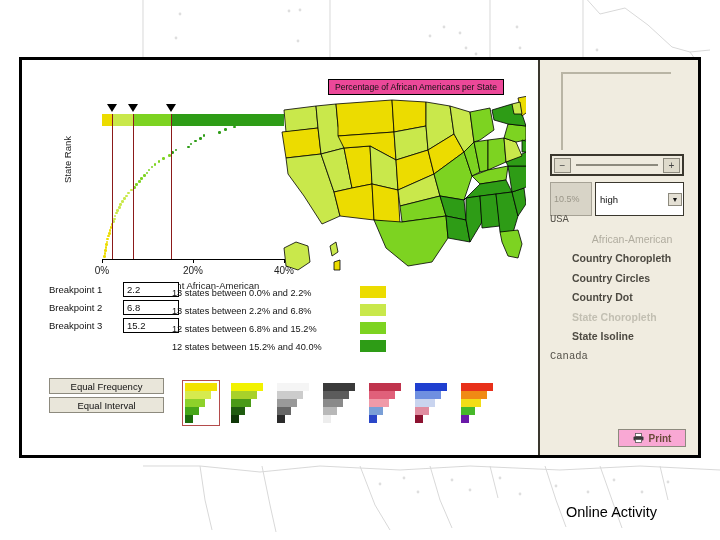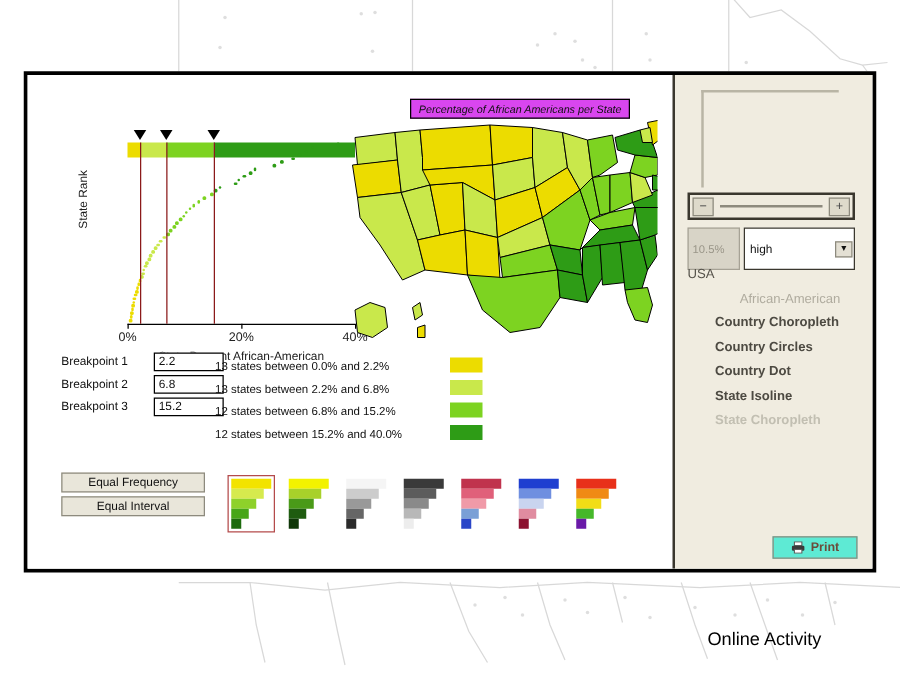--- a/index.html
+++ b/index.html
@@ -130,26 +130,25 @@
     position: absolute;
     width: 2.6px; height: 2.6px;
     border-radius: 50%;
   }
 
   
   #map-title {
     position: absolute;
     left: 306px; top: 19px;
     border: 1px solid #000;
-    background: #d946ef;
+    background: #ec4899;
     font-size: 8.6px;
     padding: 2px 6px;
     color: #111;
     white-space: nowrap;
-    font-style: italic;
   }
   #map-holder {
     position: absolute;
     left: 252px; top: 36px;
     width: 252px; height: 190px;
   }
 
   
   #breakpoints {
     position: absolute;
@@ -342,31 +341,31 @@
     left: 10px; top: 150px;
     width: 150px;
   }
   .nav-item {
     font-size: 10.5px;
     color: #4a4a4a;
     line-height: 19.5px;
     white-space: nowrap;
     cursor: pointer;
   }
-  .nav-item.lvl0 { padding-left: 0px; font-weight: normal; color: #55524a; }
+  .nav-item.lvl0 { padding-left: 0px; font-weight: normal; color: #55524a; font-family: Liberation Mono, monospace; }
   .nav-item.lvl1 { padding-left: 14px; color: #b0ac9f; font-weight: normal; text-align: center; }
   .nav-item.lvl2 { padding-left: 22px; color: #4d4a42; font-weight: bold; }
   .nav-item.lvl2.disabled { color: #c2bfb2; }
   .nav-item.lvl1b { padding-left: 14px; color: #4d4a42; font-weight: bold; }
 
   #print-btn {
     position: absolute;
     left: 78px; top: 369px;
     width: 68px; height: 18px;
-    background: #5eead4;
+    background: #f9a8d4;
     border: 1px solid #8d8a7e;
     display: flex;
     align-items: center;
     justify-content: center;
     gap: 4px;
     font-size: 10px;
     color: #6b4a3a;
     font-weight: bold;
     cursor: pointer;
     box-sizing: border-box;
@@ -693,22 +692,23 @@
           <span class="arrow-box">▼</span>
         </div>
       </div>
 
       <div id="nav-list">
           <div class="nav-item lvl0">USA</div>
           <div class="nav-item lvl1">African-American</div>
           <div class="nav-item lvl2">Country Choropleth</div>
           <div class="nav-item lvl2">Country Circles</div>
           <div class="nav-item lvl2">Country Dot</div>
+          <div class="nav-item lvl2 disabled">State Choropleth</div>
           <div class="nav-item lvl2">State Isoline</div>
-          <div class="nav-item lvl2 disabled">State Choropleth</div>
+          <div class="nav-item lvl0">Canada</div>
         </div>
 
       <div id="print-btn">
         <svg width="12" height="10" viewBox="0 0 12 10">
           <rect x="2.5" y="0.5" width="6" height="3" fill="#fff" stroke="#555" stroke-width="0.8"></rect>
           <rect x="0.5" y="3.5" width="10" height="4" rx="1" fill="#3a3a3a"></rect>
           <rect x="2.5" y="6.5" width="6" height="3" fill="#fff" stroke="#555" stroke-width="0.8"></rect>
         </svg>
         <span>Print</span>
       </div>

